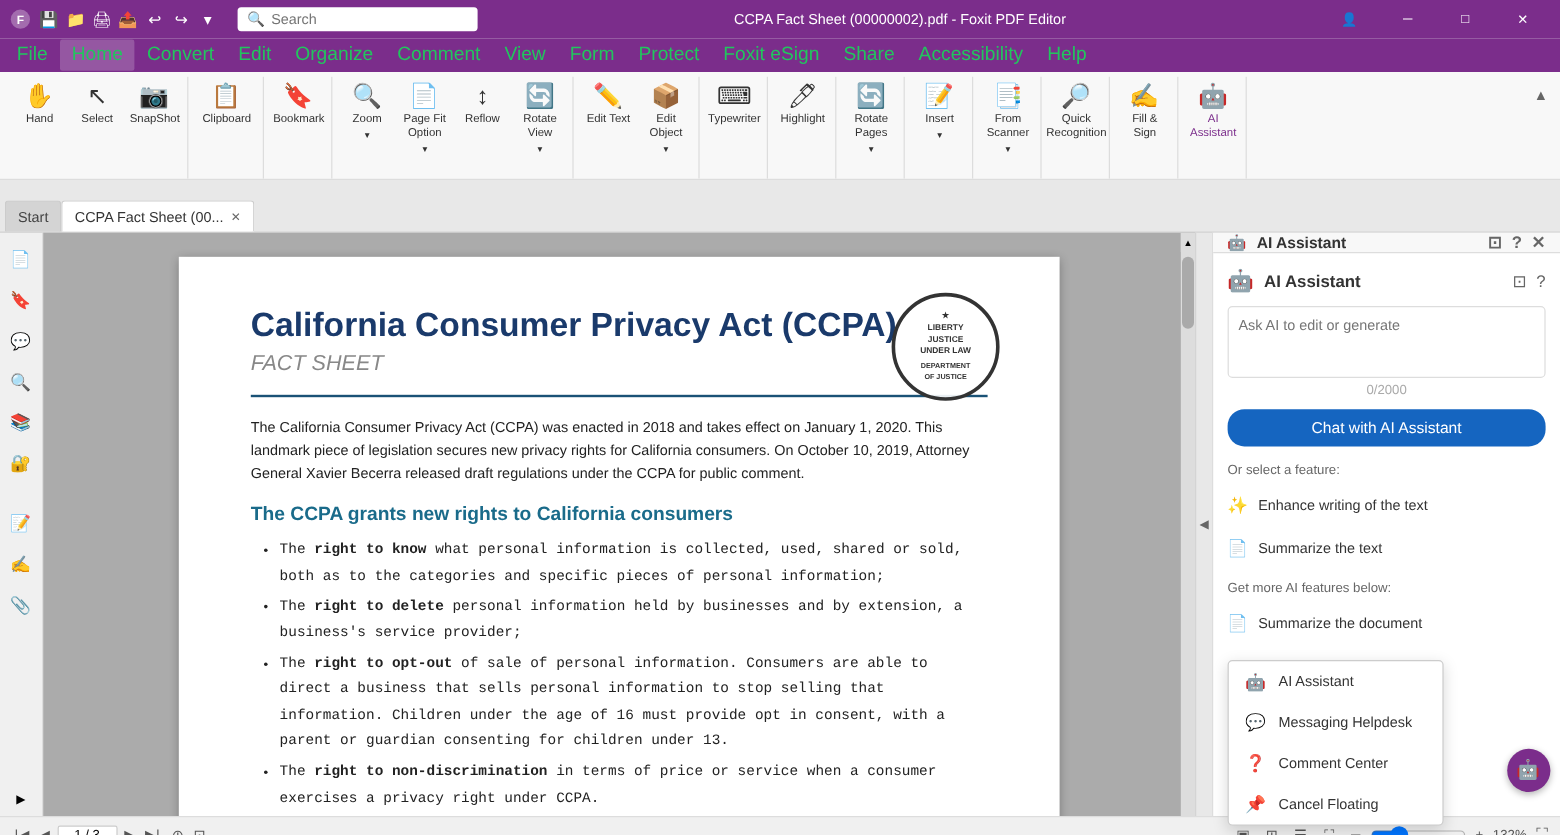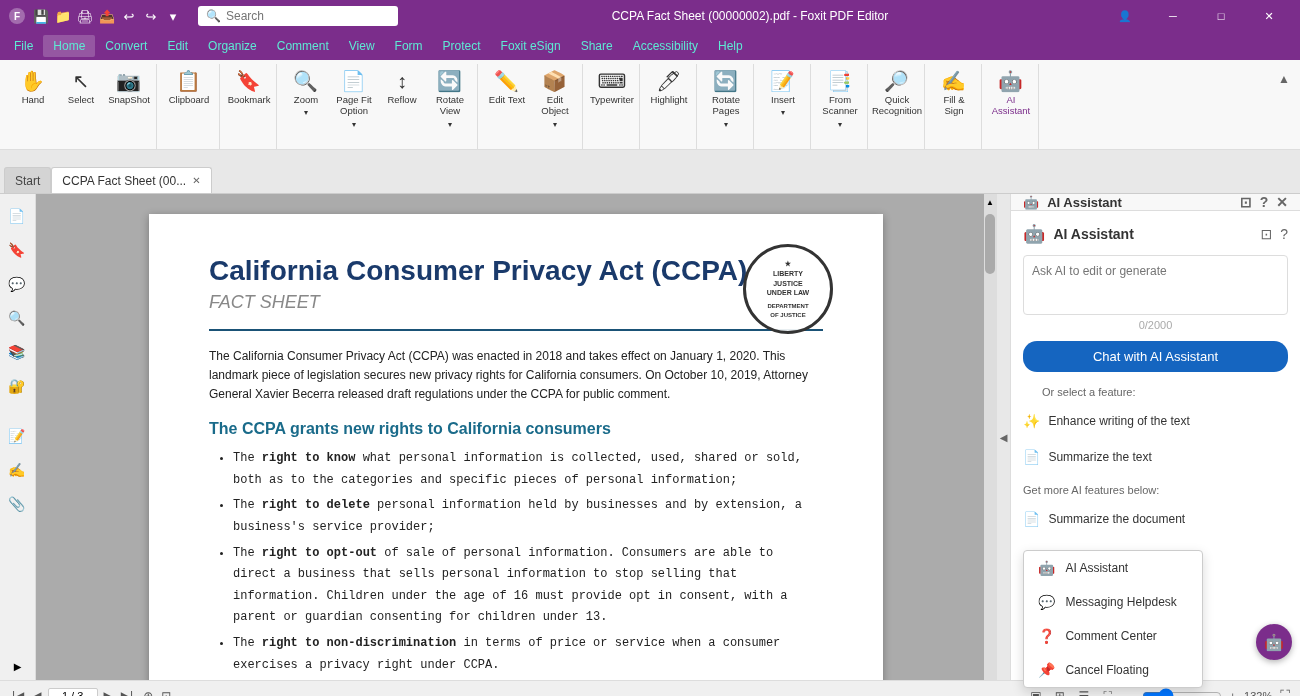--- a/index.html
+++ b/index.html
@@ -31,22 +31,22 @@
     
     .menubar {
       height: 28px;
       background: #7b2d8b;
       display: flex;
       align-items: center;
       padding: 0 4px;
     }
     .menu-item {
       padding: 4px 10px;
-      color: #5eead4;
-      font-size: 12px;
+      color: #22c55e;
+      font-size: 16px;
       cursor: pointer;
       border-radius: 2px;
     }
     .menu-item:hover, .menu-item.active { background: rgba(255,255,255,0.2); }
 
     
     .ribbon {
       background: #f8f8f8;
       border-bottom: 1px solid #ddd;
       height: 90px;
@@ -284,21 +284,20 @@
       border-radius: 14px;
       padding: 8px 26px;
       font-size: 13px;
       cursor: pointer;
       font-weight: 500;
     }
     .ai-select-label {
       font-size: 11px;
       color: #666;
       margin-top: 4px;
-      margin-left: 19px;
     }
     .ai-feature-item {
       display: flex;
       align-items: center;
       gap: 8px;
       padding: 5px 0;
       cursor: pointer;
       font-size: 12px;
       color: #333;
     }

